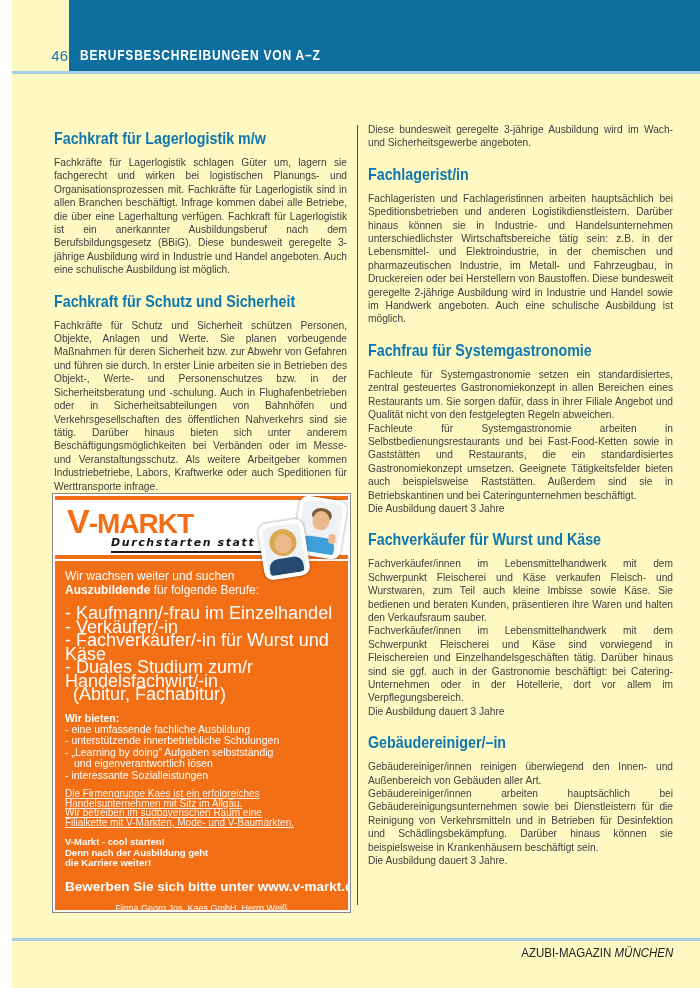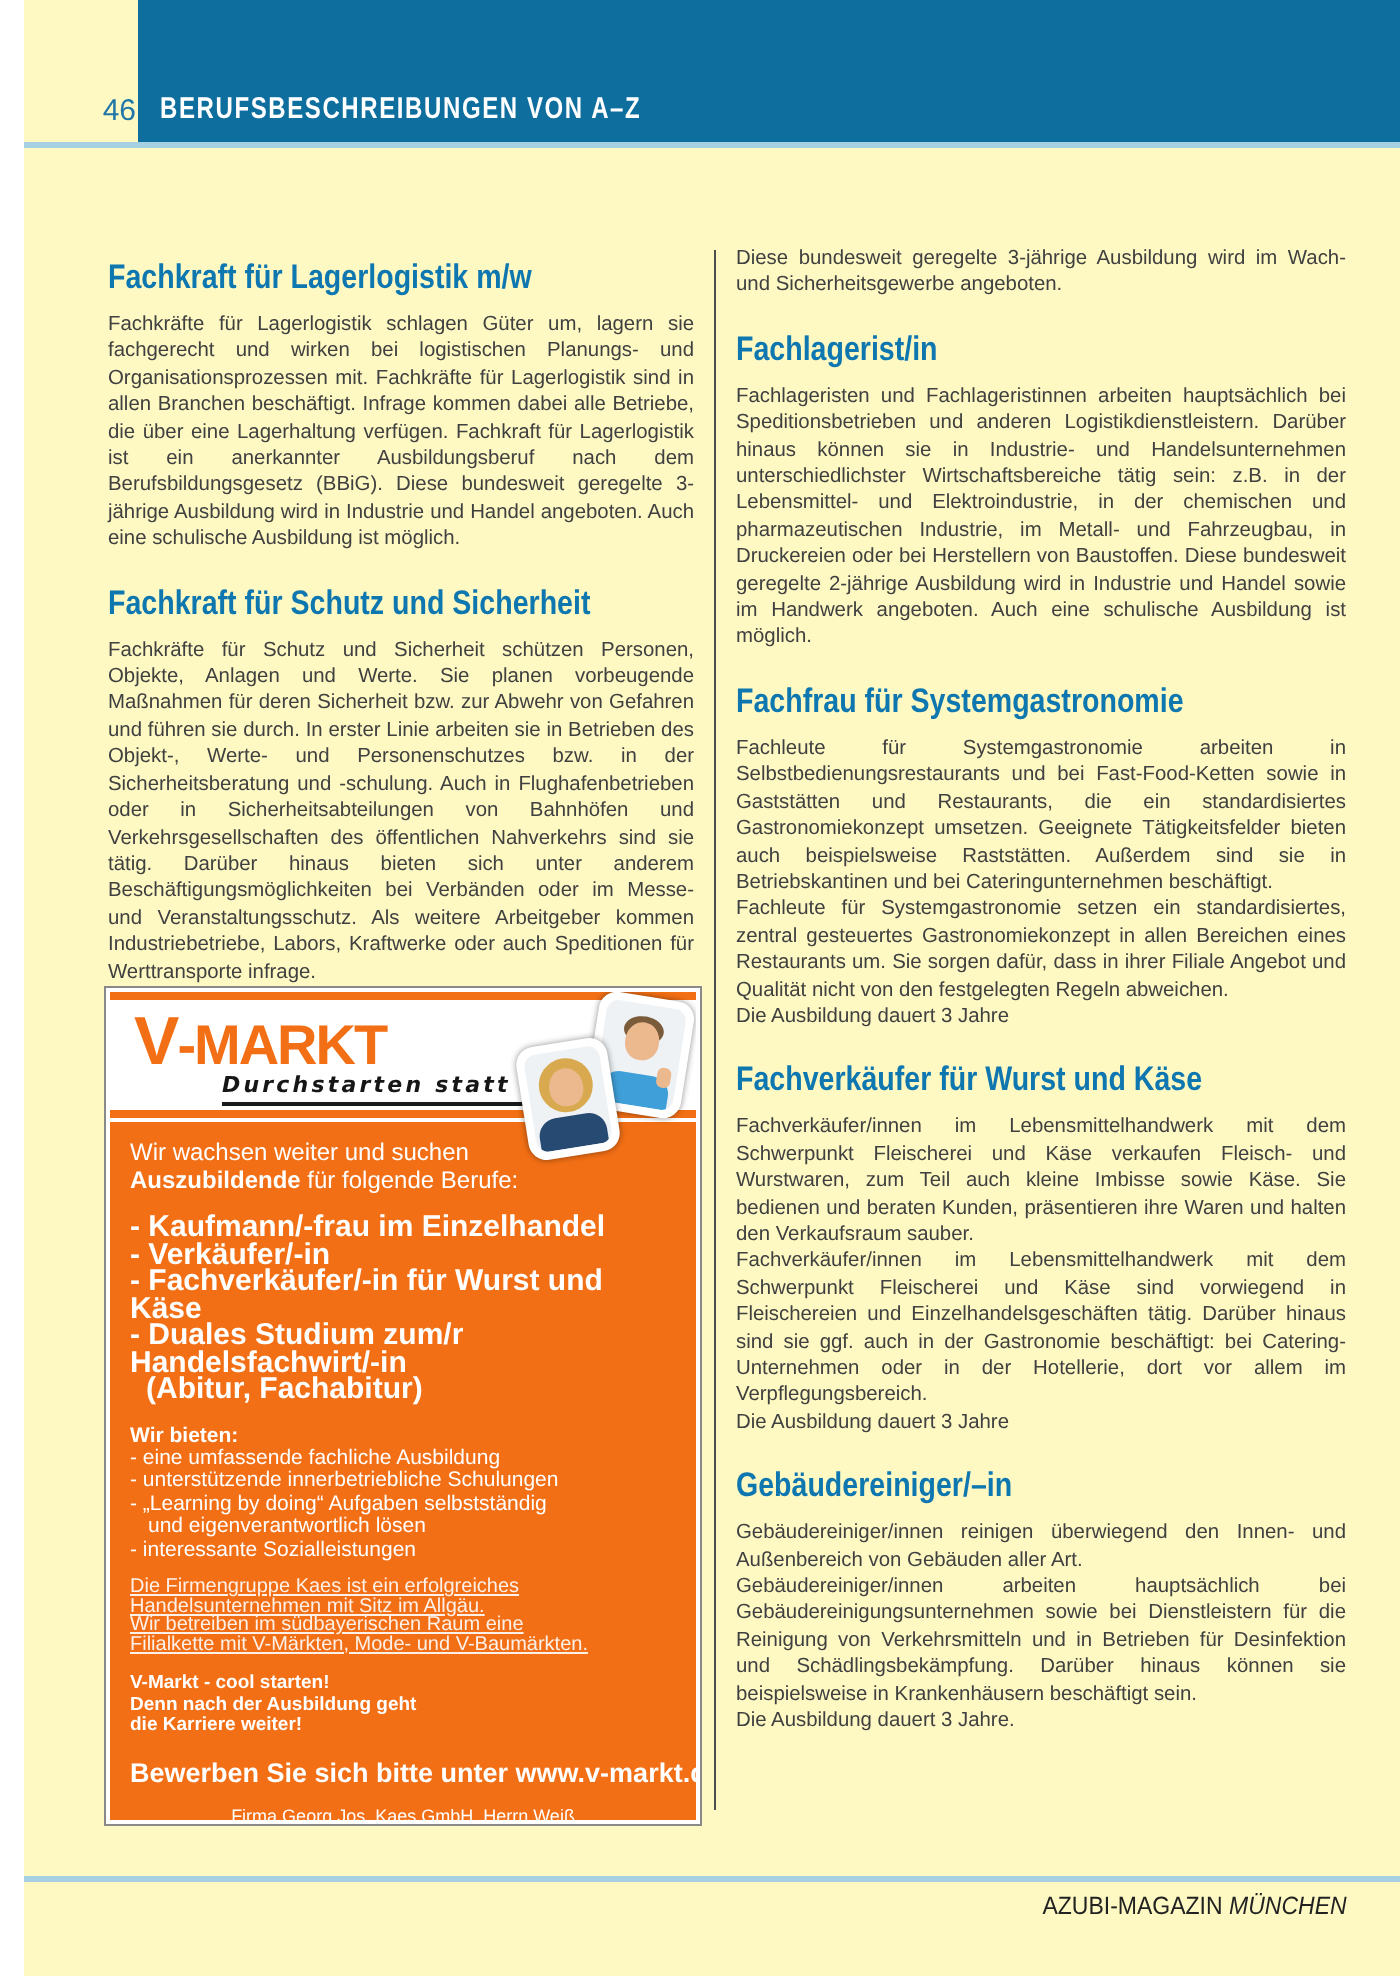--- a/index.html
+++ b/index.html
@@ -34,21 +34,21 @@
            font-weight:bold;color:#f26f15;letter-spacing:-1px;}
   .logo-v{font-size:34px;line-height:34px;}
   .logo-rest{font-size:28px;line-height:28px;}
   .ad-slogan{position:absolute;left:56px;top:36px;font-size:11px;font-style:italic;font-weight:bold;
              letter-spacing:1.6px;color:#161616;border-bottom:2px solid #1a1a1a;padding-bottom:2px;
              font-family:"DejaVu Sans",sans-serif;white-space:nowrap;}
   .ad-body{position:absolute;top:63px;left:0;right:0;bottom:0;border-top:2px solid #fff;
            color:#fff;padding:6px 10px 0;box-sizing:border-box;text-align:left;}
   .ad-intro{font-size:12px;line-height:14px;margin:2px 0 10px;}
   .ad-intro b{font-weight:bold;}
-  .ad-jobs{list-style:none;margin:0 0 10px;padding:0;font-weight:bold;font-size:15px;line-height:13.5px;}
+  .ad-jobs{list-style:none;margin:0 0 10px;padding:0;font-weight:normal;font-size:18px;line-height:13.5px;}
   .ad-jobs li.indent{padding-left:8px;}
   .ad-offer-title{font-weight:bold;font-size:10.5px;line-height:12px;margin:0;}
   .ad-offers{list-style:none;margin:0 0 8px;padding:0;font-size:10.5px;line-height:11.5px;}
   .ad-offers li.indent{padding-left:9px;}
   .ad-company{font-size:10px;line-height:9.5px;margin:0 0 10px;opacity:.9;text-decoration:underline;}
   .ad-cool{font-weight:bold;font-size:9.5px;line-height:10.5px;margin:0 0 10px;}
   .ad-apply{font-weight:bold;font-size:13.5px;line-height:16px;margin:0 0 8px;white-space:nowrap;}
   .ad-contact{font-size:9px;line-height:10.5px;text-align:center;margin:0;}
   .ln{display:block;}
 
@@ -95,22 +95,22 @@
 
   <div class="divider"></div>
 
   <div class="col col-right">
     <p>Diese bundesweit geregelte 3-jährige Ausbildung wird im Wach- und Sicherheitsgewerbe angeboten.</p>
 
     <h2 class="sec">Fachlagerist/in</h2>
     <p>Fachlageristen und Fachlageristinnen arbeiten hauptsächlich bei Speditionsbetrieben und anderen Logistikdienstleistern. Darüber hinaus können sie in Industrie- und Handelsunternehmen unterschiedlichster Wirtschaftsbereiche tätig sein: z.B. in der Lebensmittel- und Elektroindustrie, in der chemischen und pharmazeutischen Industrie, im Metall- und Fahrzeugbau, in Druckereien oder bei Herstellern von Baustoffen. Diese bundesweit geregelte 2-jährige Ausbildung wird in Industrie und Handel sowie im Handwerk angeboten. Auch eine schulische Ausbildung ist möglich.</p>
 
     <h2 class="sec">Fachfrau für Systemgastronomie</h2>
+    <p>Fachleute für Systemgastronomie setzen ein standardisiertes, zentral gesteuertes Gastronomiekonzept in allen Bereichen eines Restaurants um. Sie sorgen dafür, dass in ihrer Filiale Angebot und Qualität nicht von den festgelegten Regeln abweichen.</p>
     <p>Fachleute für Systemgastronomie arbeiten in Selbstbedienungsrestaurants und bei Fast-Food-Ketten sowie in Gaststätten und Restaurants, die ein standardisiertes Gastronomiekonzept umsetzen. Geeignete Tätigkeitsfelder bieten auch beispielsweise Raststätten. Außerdem sind sie in Betriebskantinen und bei Cateringunternehmen beschäftigt.</p>
-    <p>Fachleute für Systemgastronomie setzen ein standardisiertes, zentral gesteuertes Gastronomiekonzept in allen Bereichen eines Restaurants um. Sie sorgen dafür, dass in ihrer Filiale Angebot und Qualität nicht von den festgelegten Regeln abweichen.</p>
     <p>Die Ausbildung dauert 3 Jahre</p>
 
     <h2 class="sec">Fachverkäufer für Wurst und Käse</h2>
     <p>Fachverkäufer/innen im Lebensmittelhandwerk mit dem Schwerpunkt Fleischerei und Käse verkaufen Fleisch- und Wurstwaren, zum Teil auch kleine Imbisse sowie Käse. Sie bedienen und beraten Kunden, präsentieren ihre Waren und halten den Verkaufsraum sauber.</p>
     <p>Fachverkäufer/innen im Lebensmittelhandwerk mit dem Schwerpunkt Fleischerei und Käse sind vorwiegend in Fleischereien und Einzelhandelsgeschäften tätig. Darüber hinaus sind sie ggf. auch in der Gastronomie beschäftigt: bei Catering-Unternehmen oder in der Hotellerie, dort vor allem im Verpflegungsbereich.</p>
     <p>Die Ausbildung dauert 3 Jahre</p>
 
     <h2 class="sec">Gebäudereiniger/–in</h2>
     <p>Gebäudereiniger/innen reinigen überwiegend den Innen- und Außenbereich von Gebäuden aller Art.</p>
     <p>Gebäudereiniger/innen arbeiten hauptsächlich bei Gebäudereinigungsunternehmen sowie bei Dienstleistern für die Reinigung von Verkehrsmitteln und in Betrieben für Desinfektion und Schädlingsbekämpfung. Darüber hinaus können sie beispielsweise in Krankenhäusern beschäftigt sein.</p>

